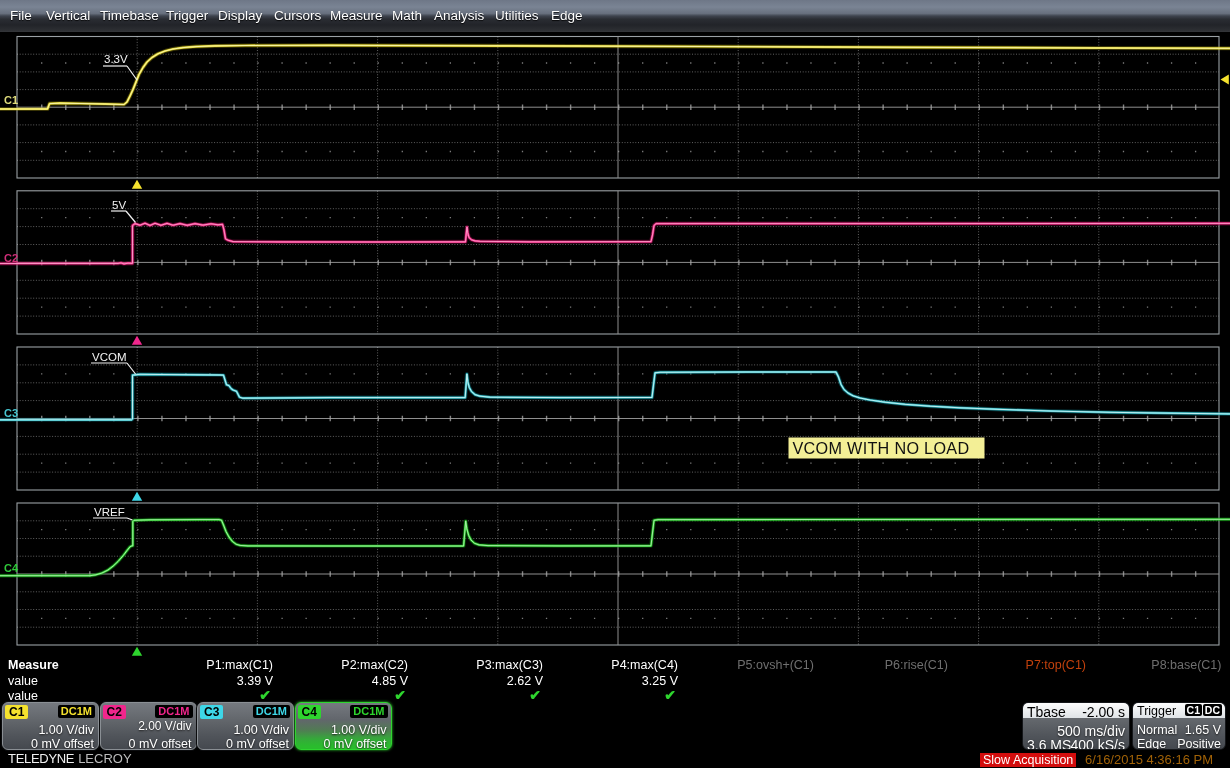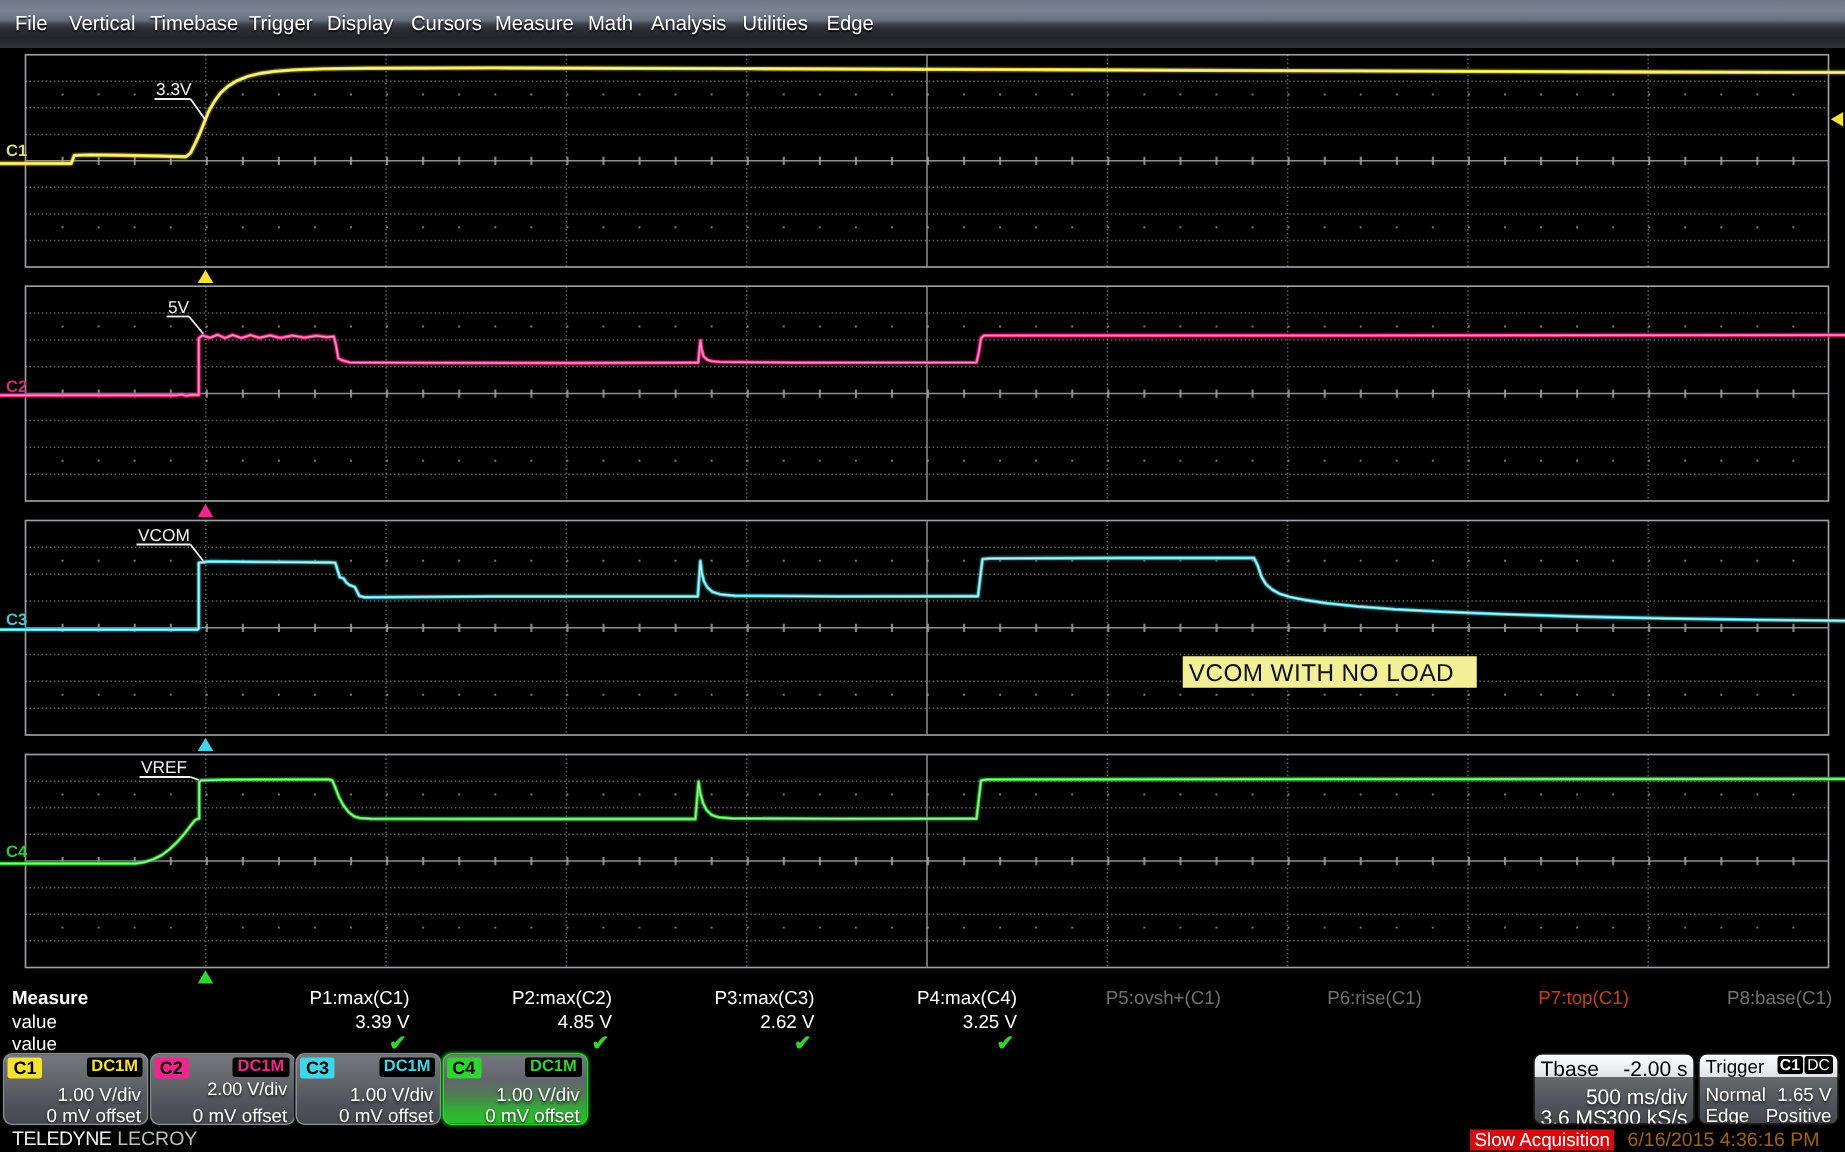--- a/index.html
+++ b/index.html
@@ -185,27 +185,27 @@
 <div style="position:absolute;right:4px;top:20px;color:#fff;font-size:12.5px;text-shadow:0 1px 2px #1a1a1a">1.00 V/div</div>
 <div style="position:absolute;right:4px;top:34px;color:#fff;font-size:12.5px;text-shadow:0 1px 2px #1a1a1a">0 mV offset</div>
 </div>
 <div style="position:absolute;left:1022px;top:702px;width:106px;height:46px;border-radius:6px;border:1px solid #15171a;background:linear-gradient(#75797f,#606469 42%,#50545a 72%,#45494f);overflow:hidden;color:#fff;font-size:14px">
 <div style="position:absolute;left:0;right:0;top:0;height:14.5px;background:linear-gradient(#fdfdfd,#dfe3e6);color:#000;border-radius:5px 5px 0 0">
       <span style="position:absolute;left:4px;top:0.5px">Tbase</span>
       <span style="position:absolute;right:4px;top:0.5px">‑2.00&nbsp;s</span>
     </div>
 <div style="position:absolute;right:4px;top:19.5px;text-shadow:0 1px 2px #1a1a1a">500 ms/div</div>
 <div style="position:absolute;left:4px;top:33.5px;text-shadow:0 1px 2px #1a1a1a">3.6 MS</div>
-<div style="position:absolute;right:4px;top:33.5px;text-shadow:0 1px 2px #1a1a1a">300 kS/s</div>
+<div style="position:absolute;right:4px;top:33.5px;text-shadow:0 1px 2px #1a1a1a">400 kS/s</div>
 </div>
 <div style="position:absolute;left:1132px;top:702px;width:92px;height:46px;border-radius:6px;border:1px solid #15171a;background:linear-gradient(#75797f,#606469 42%,#50545a 72%,#45494f);overflow:hidden;color:#fff;font-size:12.5px">
 <div style="position:absolute;left:0;right:0;top:0;height:14.5px;background:linear-gradient(#fdfdfd,#dfe3e6);color:#000;border-radius:5px 5px 0 0">
       <span style="position:absolute;left:4px;top:0.5px">Trigger</span>
       <span style="position:absolute;right:23px;top:1px;background:#000;color:#fff;font-weight:bold;font-size:10.5px;padding:0 2px;border-radius:2px;line-height:12px">C1</span>
-      <span style="position:absolute;right:3px;top:1px;background:#000;color:#fff;font-weight:normal;font-size:10.5px;padding:0 2px;border-radius:2px;line-height:12px">DC</span>
+      <span style="position:absolute;right:3px;top:1px;background:#000;color:#fff;font-weight:bold;font-size:10.5px;padding:0 2px;border-radius:2px;line-height:12px">DC</span>
     </div>
 <div style="position:absolute;left:4px;top:19.5px;text-shadow:0 1px 2px #1a1a1a">Normal</div>
 <div style="position:absolute;right:4px;top:19.5px;text-shadow:0 1px 2px #1a1a1a">1.65 V</div>
 <div style="position:absolute;left:4px;top:33.5px;text-shadow:0 1px 2px #1a1a1a">Edge</div>
 <div style="position:absolute;right:4px;top:33.5px;text-shadow:0 1px 2px #1a1a1a">Positive</div>
 </div>
 <div style="position:absolute;left:8px;top:750px;font-size:14px"><span style="font-weight:normal;color:#f0f0f0;letter-spacing:-0.3px;font-size:13px">TELEDYNE</span> <span style="color:#bdbdbd;font-size:13px">LECROY</span></div>
 <div style="position:absolute;left:980px;top:752.5px;background:#d30d0d;color:#fff;font-size:12.5px;padding:0 3px;line-height:14px">Slow Acquisition</div>
 <div style="position:absolute;right:17px;top:752px;color:#a16207;font-size:13px">6/16/2015 4:36:16 PM</div>
 </body></html>

